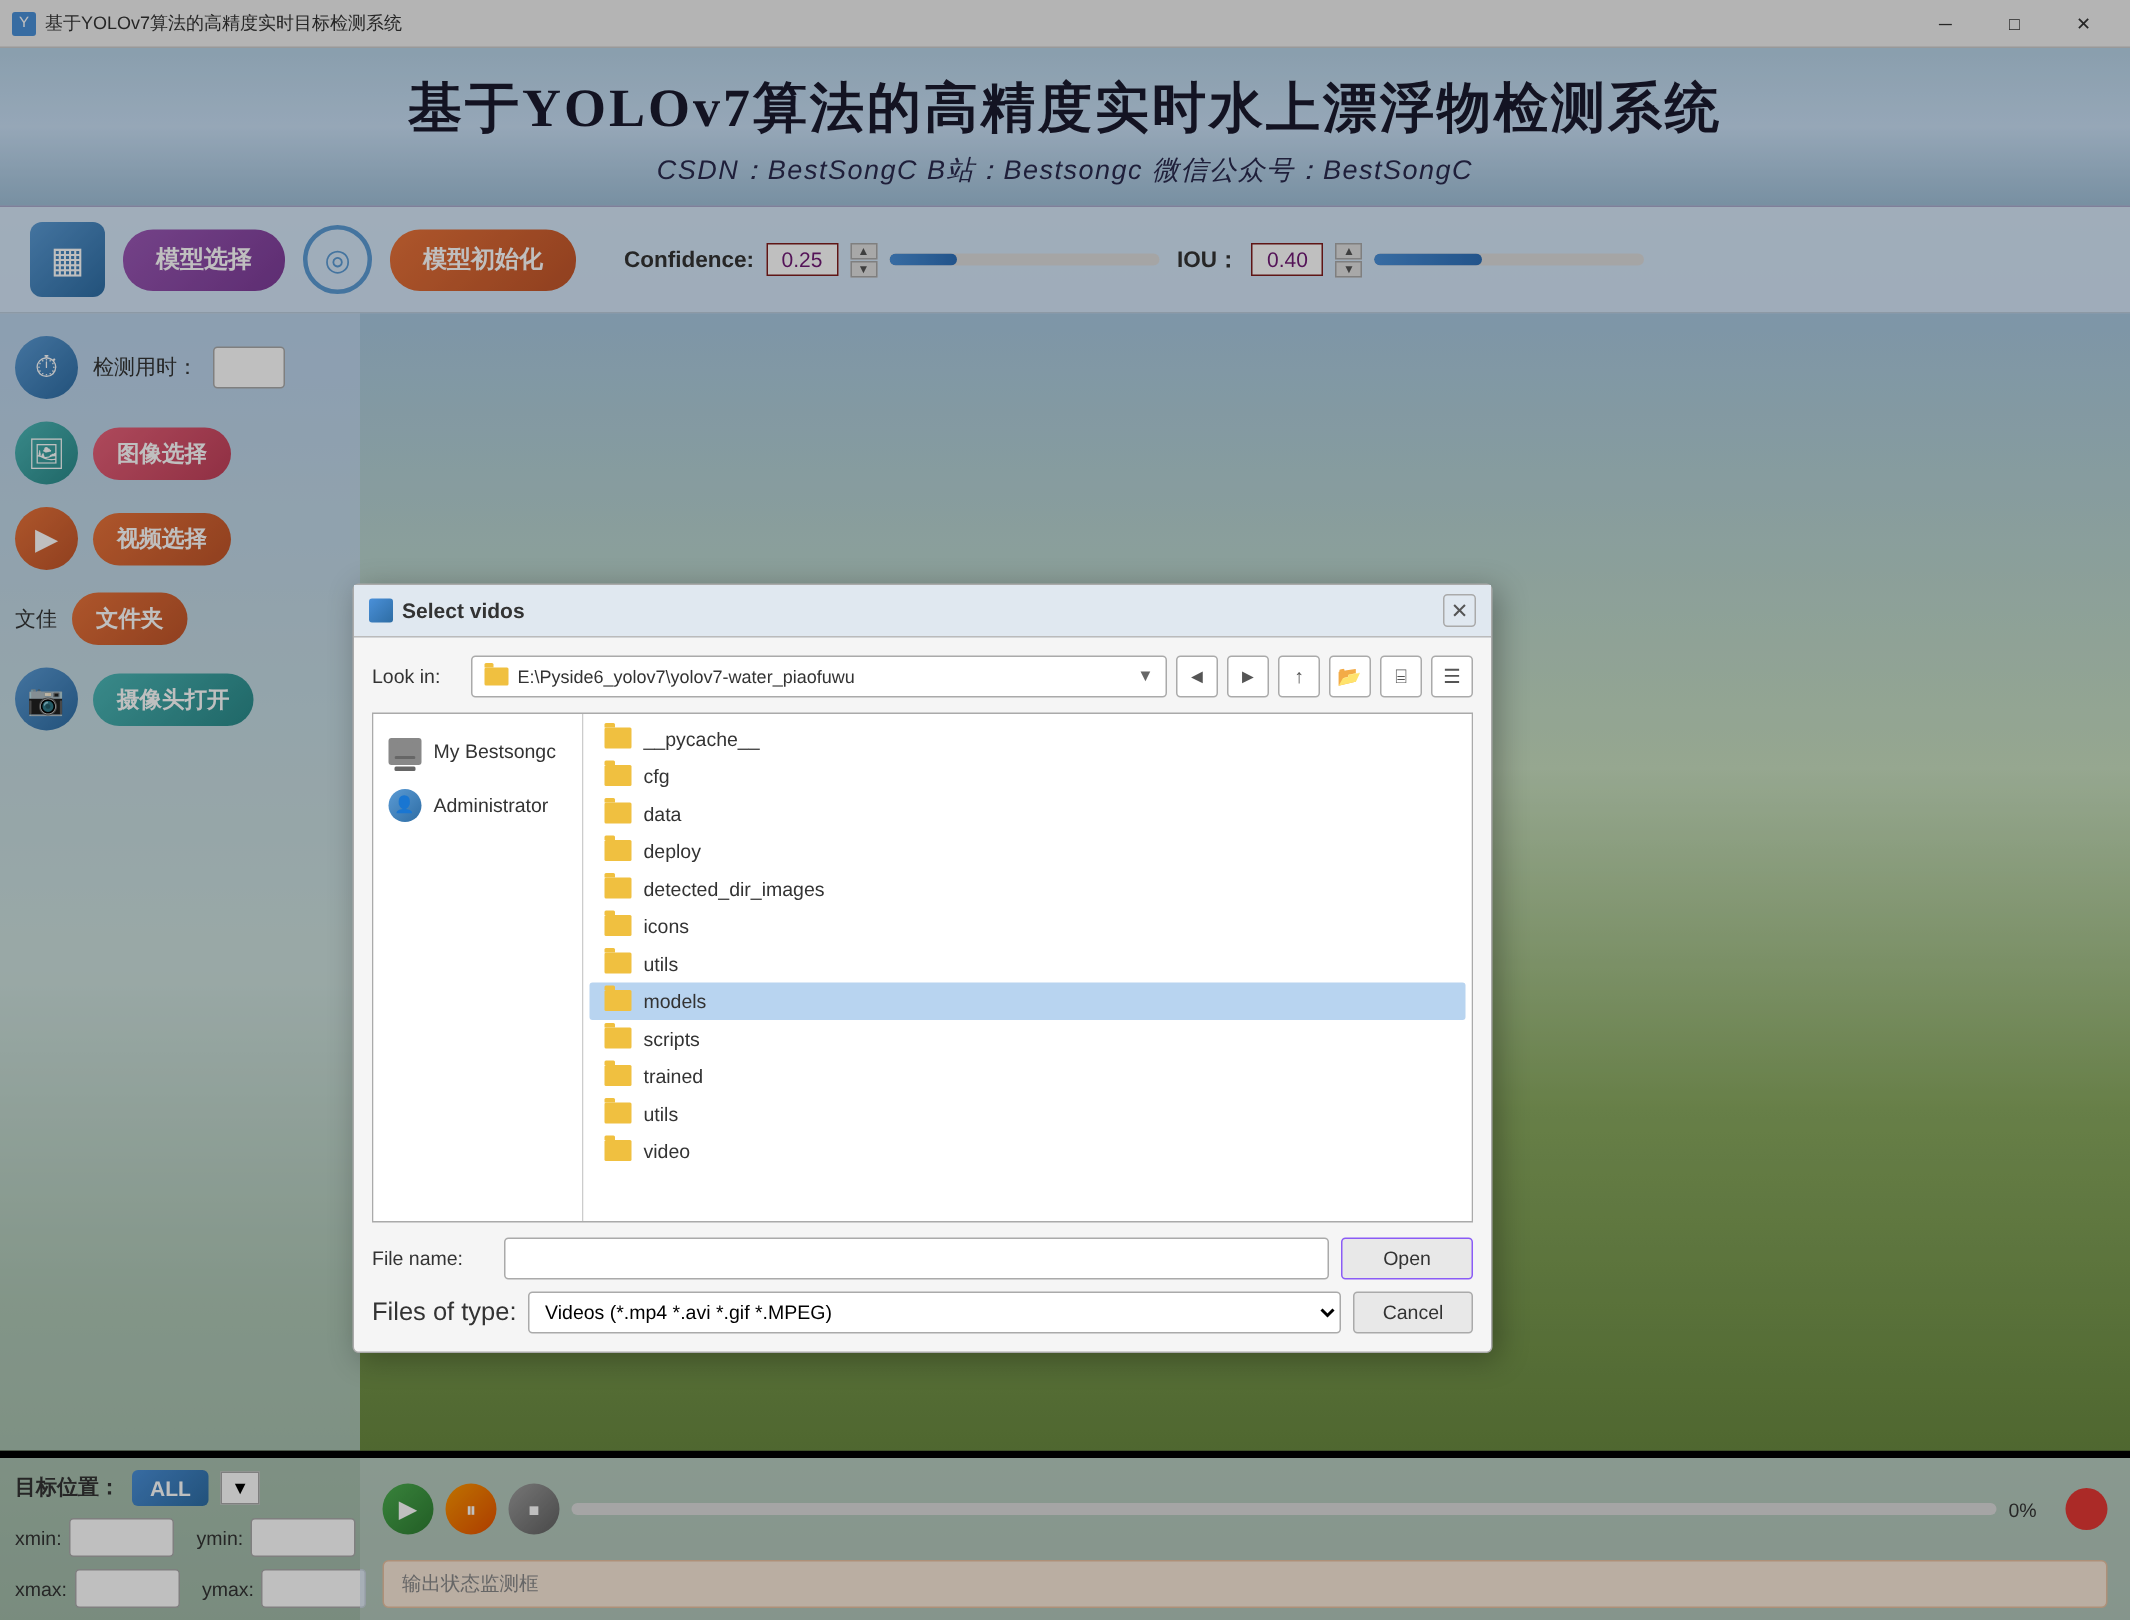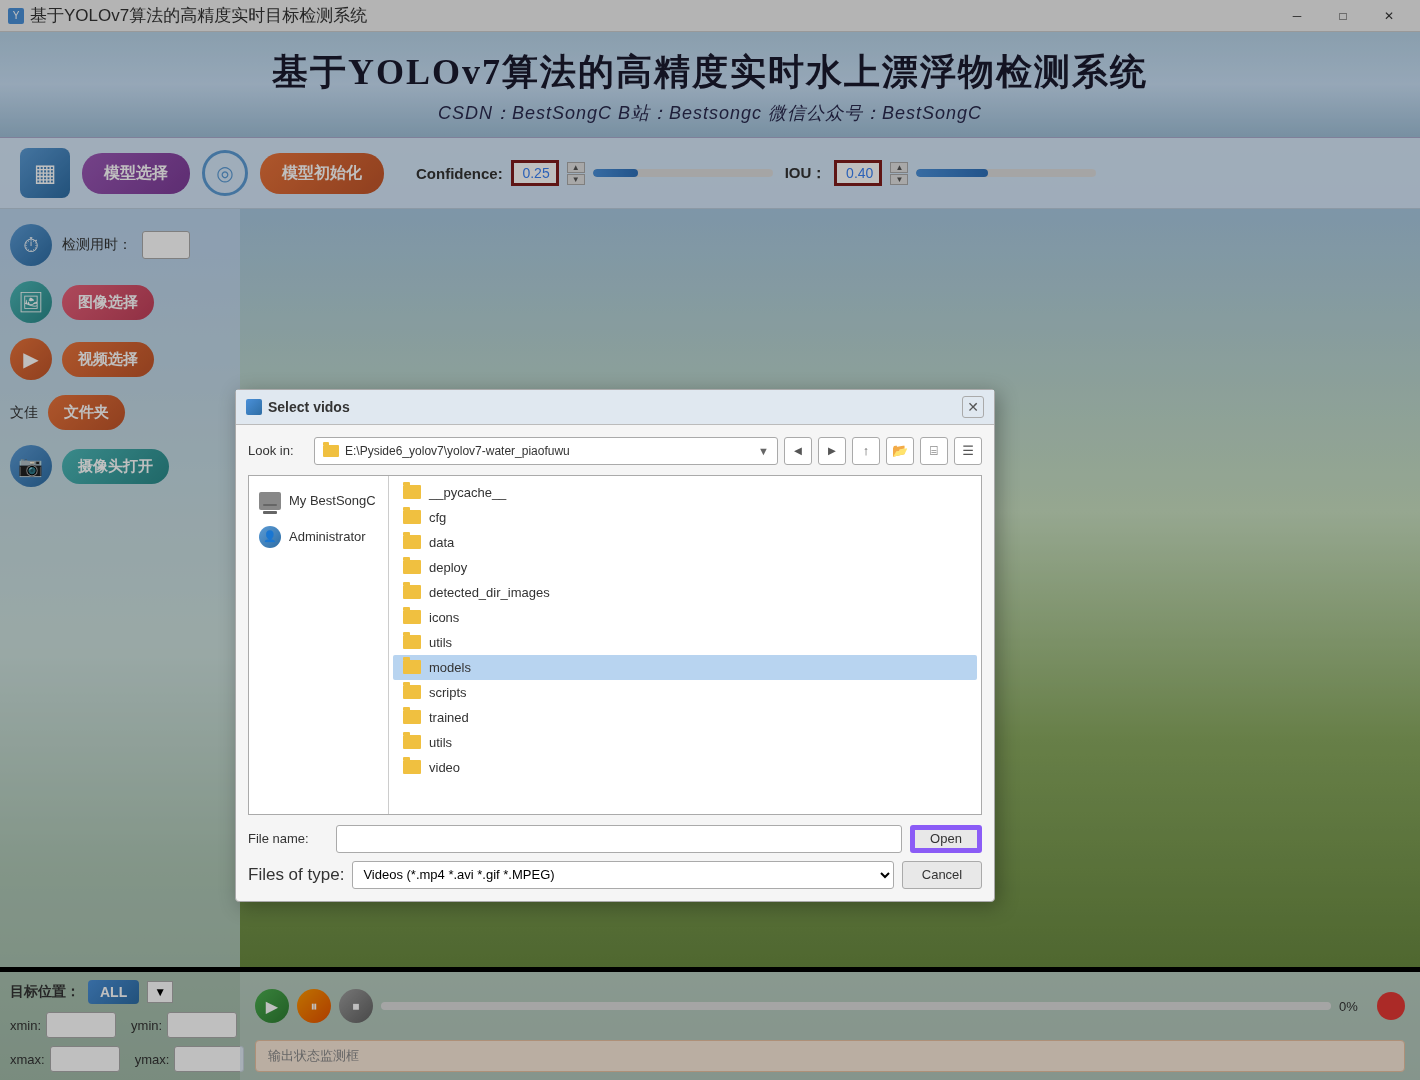--- a/index.html
+++ b/index.html
@@ -41,21 +41,21 @@
     }
     .title-bar-icon {
       width: 16px; height: 16px;
       background: #4a90d9;
       border-radius: 2px;
       margin-right: 6px;
       display: flex; align-items: center; justify-content: center;
       color: white; font-size: 10px;
     }
     .title-bar-text {
-      font-size: 17px;
+      font-size: 12px;
       color: #333;
       flex: 1;
     }
     .title-bar-controls {
       display: flex; gap: 0;
     }
     .title-btn {
       width: 46px; height: 32px;
       border: none; background: transparent;
       cursor: pointer; font-size: 12px; color: #333;
@@ -135,21 +135,21 @@
       font-size: 16px;
       font-family: 'Microsoft YaHei', Arial;
       cursor: pointer;
       font-weight: bold;
     }
     .confidence-section {
       display: flex; align-items: center; gap: 8px;
       margin-left: 20px;
     }
     .conf-label { font-size: 15px; color: #333; font-weight: bold; }
-    .conf-value { font-size: 14px; color: #3b82f6; border: 3px solid #7f1d1d; padding: 2px 6px; background: white; min-width: 48px; text-align: right; }
+    .conf-value { font-size: 14px; color: #701a75; border: 1px solid #7f1d1d; padding: 2px 6px; background: white; min-width: 48px; text-align: center; }
     .spinner-box {
       display: flex; flex-direction: column; gap: 1px;
     }
     .spin-btn {
       width: 18px; height: 11px;
       background: #e0e0e0;
       border: 1px solid #aaa;
       cursor: pointer;
       font-size: 8px;
       display: flex; align-items: center; justify-content: center;
@@ -504,23 +504,23 @@
       flex: 1;
       height: 28px;
       border: 1px solid #aaa;
       border-radius: 3px;
       padding: 0 6px;
       font-size: 13px;
       background: white;
       outline: none;
     }
     .open-btn {
-      width: 72px; height: 28px;
+      width: 88px; height: 28px;
       background: #e8e8e8;
-      border: 5px solid #8b5cf6;
+      border: 1px solid #8b5cf6;
       border-radius: 3px;
       cursor: pointer;
       font-size: 13px;
       color: #333;
     }
 
     .filetype-row {
       display: flex;
       align-items: center;
       gap: 8px;
@@ -731,21 +731,21 @@
 
           <div class="sidebar-panel">
             <div class="sidebar-panel-item">
               <div class="computer-icon">
                 <svg width="14" height="12" viewBox="0 0 14 12">
                     <rect x="1" y="0" width="12" height="8" rx="1" fill="#888"></rect>
                     <rect x="0" y="9" width="14" height="2" rx="1" fill="#666"></rect>
                     <rect x="5" y="7" width="4" height="2" fill="#888"></rect>
                   </svg>
               </div>
-              <span>My BestSongC</span>
+              <span>My Bestsongc</span>
             </div>
             <div class="sidebar-panel-item">
               <div class="admin-icon">👤</div>
               <span>Administrator</span>
             </div>
           </div>
 
           <div class="file-list-panel" id="file-list">
           <div class="file-item">
                 <div class="folder-icon"></div>

